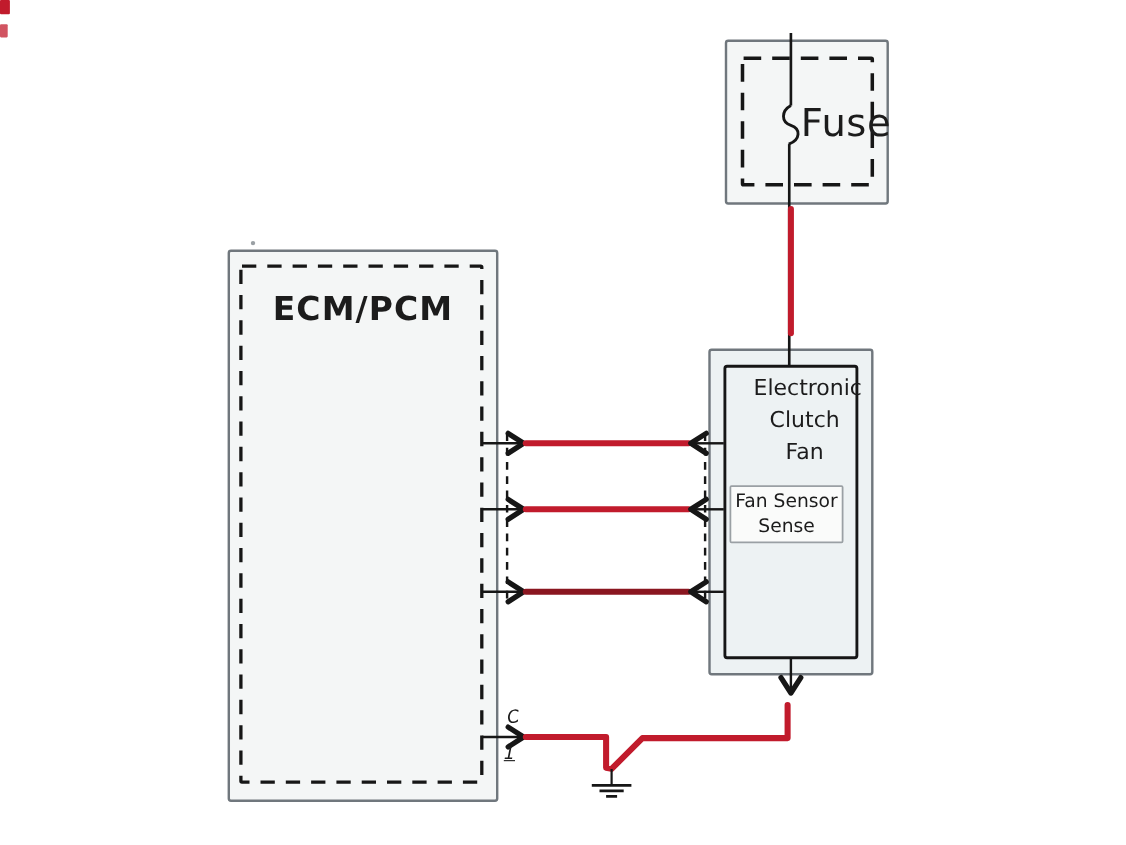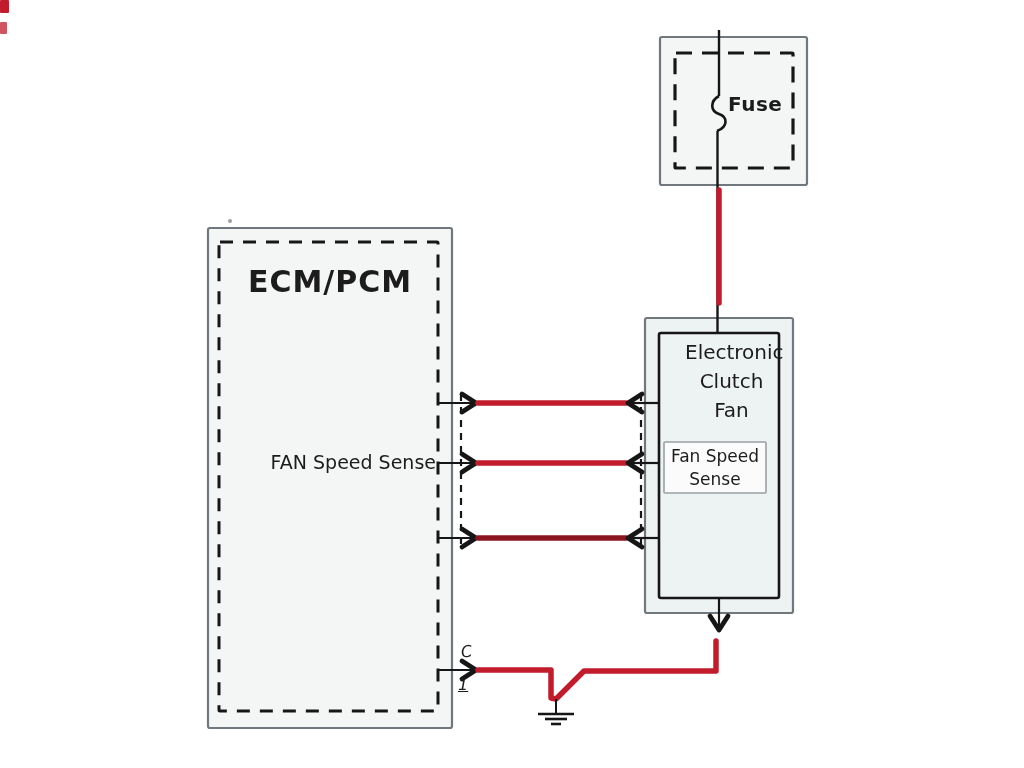--- a/index.html
+++ b/index.html
@@ -4,21 +4,21 @@
 <style>
   html,body{margin:0;padding:0;background:#ffffff;}
   .stage{
     position:relative;width:1024px;height:768px;overflow:hidden;
     background:var(--page-bg,#ffffff);
     font-family:"DejaVu Sans", sans-serif;
     color:var(--text,#1c1c1c);
   }
   svg{position:absolute;left:0;top:0;}
   .label{position:absolute;line-height:1.2;}
-  .lbl-fuse{left:728px;top:92px;width:72px;font-size:20px;letter-spacing:.5px;font-weight:bold;}
+  .lbl-fuse{left:728px;top:92px;width:72px;font-size:35px;letter-spacing:.5px;}
   .lbl-ecm{left:222px;top:264px;width:216px;text-align:center;font-size:30px;font-weight:bold;letter-spacing:1px;}
   .lbl-sense{left:250px;top:451px;width:186px;text-align:right;font-size:19px;}
   .lbl-clutch{left:661px;top:338px;width:117px;text-align:center;font-size:20px;}
   .lbl-clutch div{line-height:29px;margin-left:24px;}
   .lbl-sensor{left:665px;top:445px;width:100px;text-align:center;font-size:17px;}
   .lbl-sensor div{line-height:23px;}
   .lbl-conn-c{left:461px;top:642px;font-size:16px;font-style:italic;transform:rotate(-8deg);}
   .lbl-pin-1{left:458px;top:675px;font-size:16px;font-style:italic;text-decoration:underline;}
   .stray-mark{position:absolute;left:228px;top:219px;width:4px;height:4px;background:#9aa0a4;border-radius:2px;}
   .artifact{position:absolute;border-radius:1px;}
@@ -97,30 +97,29 @@
         <path class="ln" stroke-width="2" d="M556 699 V713"></path>
         <path class="ln" stroke-width="2.6" d="M538 714 H574"></path>
         <path class="ln" stroke-width="2.6" d="M545 719 H567"></path>
         <path class="ln" stroke-width="2.6" d="M551 724 H561"></path>
       </g>
     </g>
   </svg>
 
   <div class="label lbl-fuse">Fuse</div>
   <div class="label lbl-ecm">ECM/PCM</div>
-  <div class="label lbl-sense">FAN Speed Sense</div>
 
   <div class="label lbl-clutch">
     <div>Electronic</div>
     <div>Clutch</div>
     <div>Fan</div>
   </div>
 
   <div class="label lbl-sensor">
-    <div>Fan Speed</div>
+    <div>Fan Sensor</div>
     <div>Sense</div>
   </div>
 
   <div class="label lbl-conn-c">C</div>
   <div class="label lbl-pin-1">1</div>
 
   <div class="artifact a1"></div>
   <div class="artifact a2"></div>
   <div class="stray-mark"></div>
 </div>

